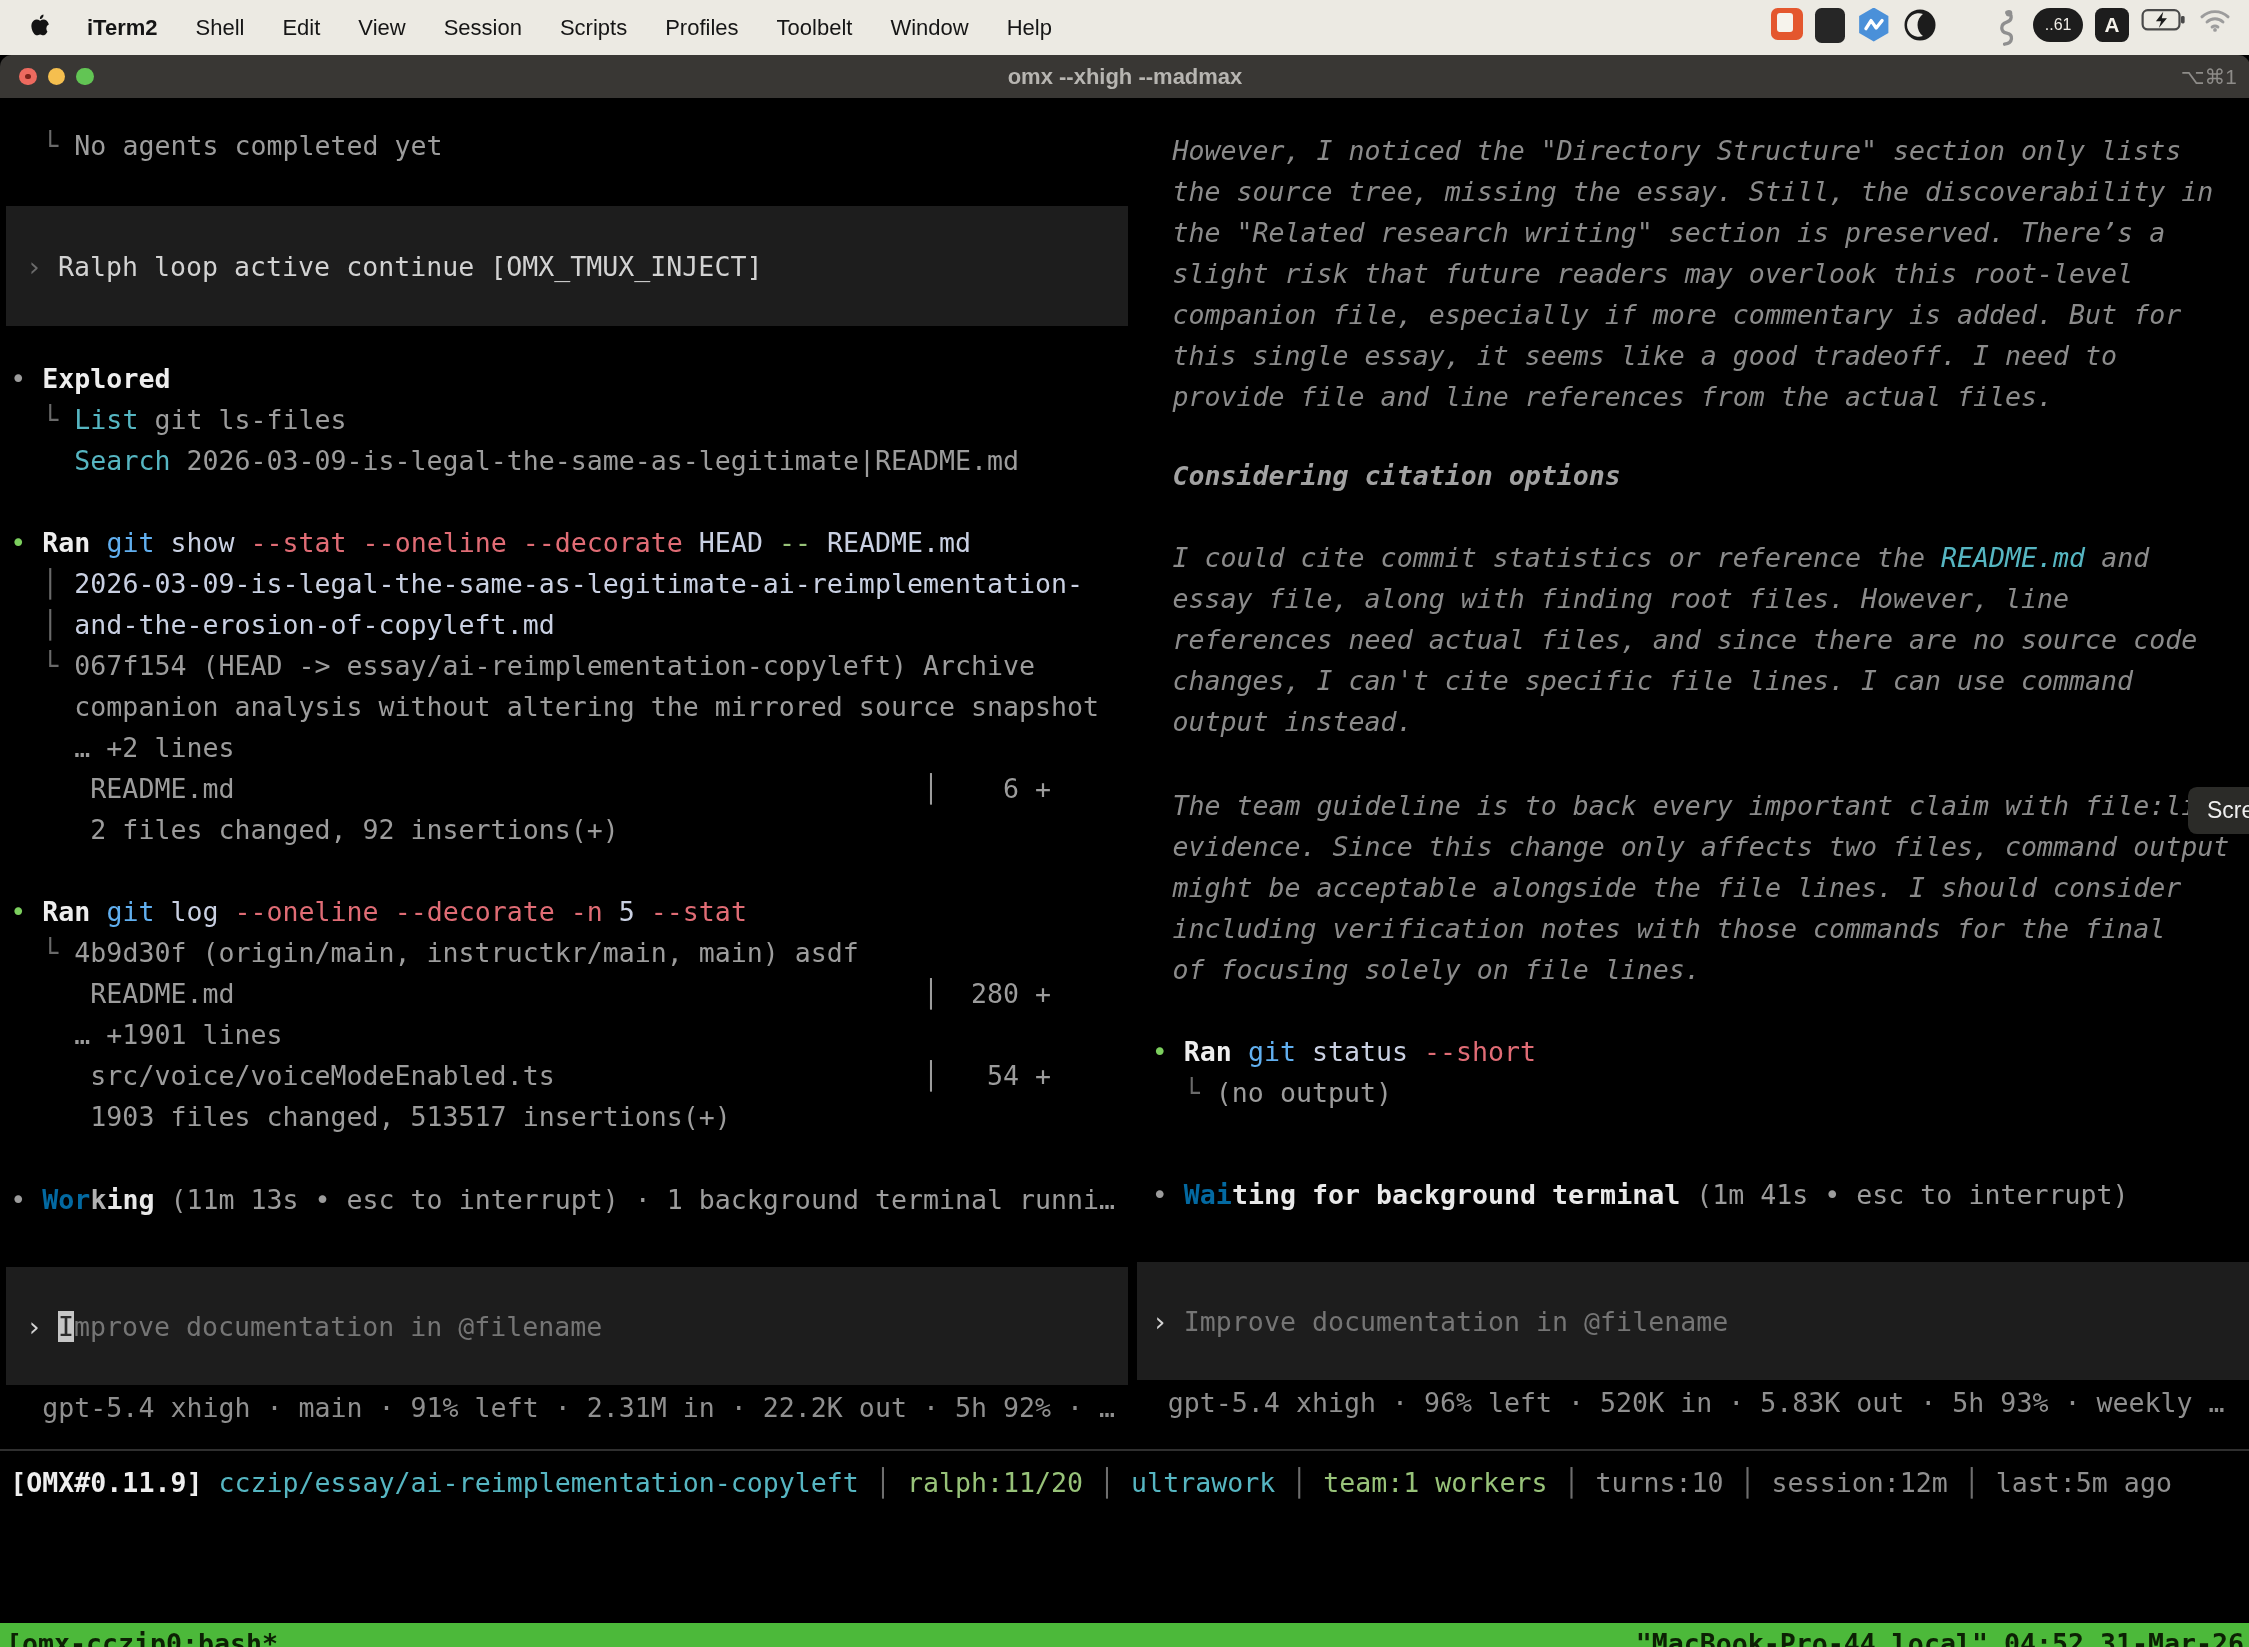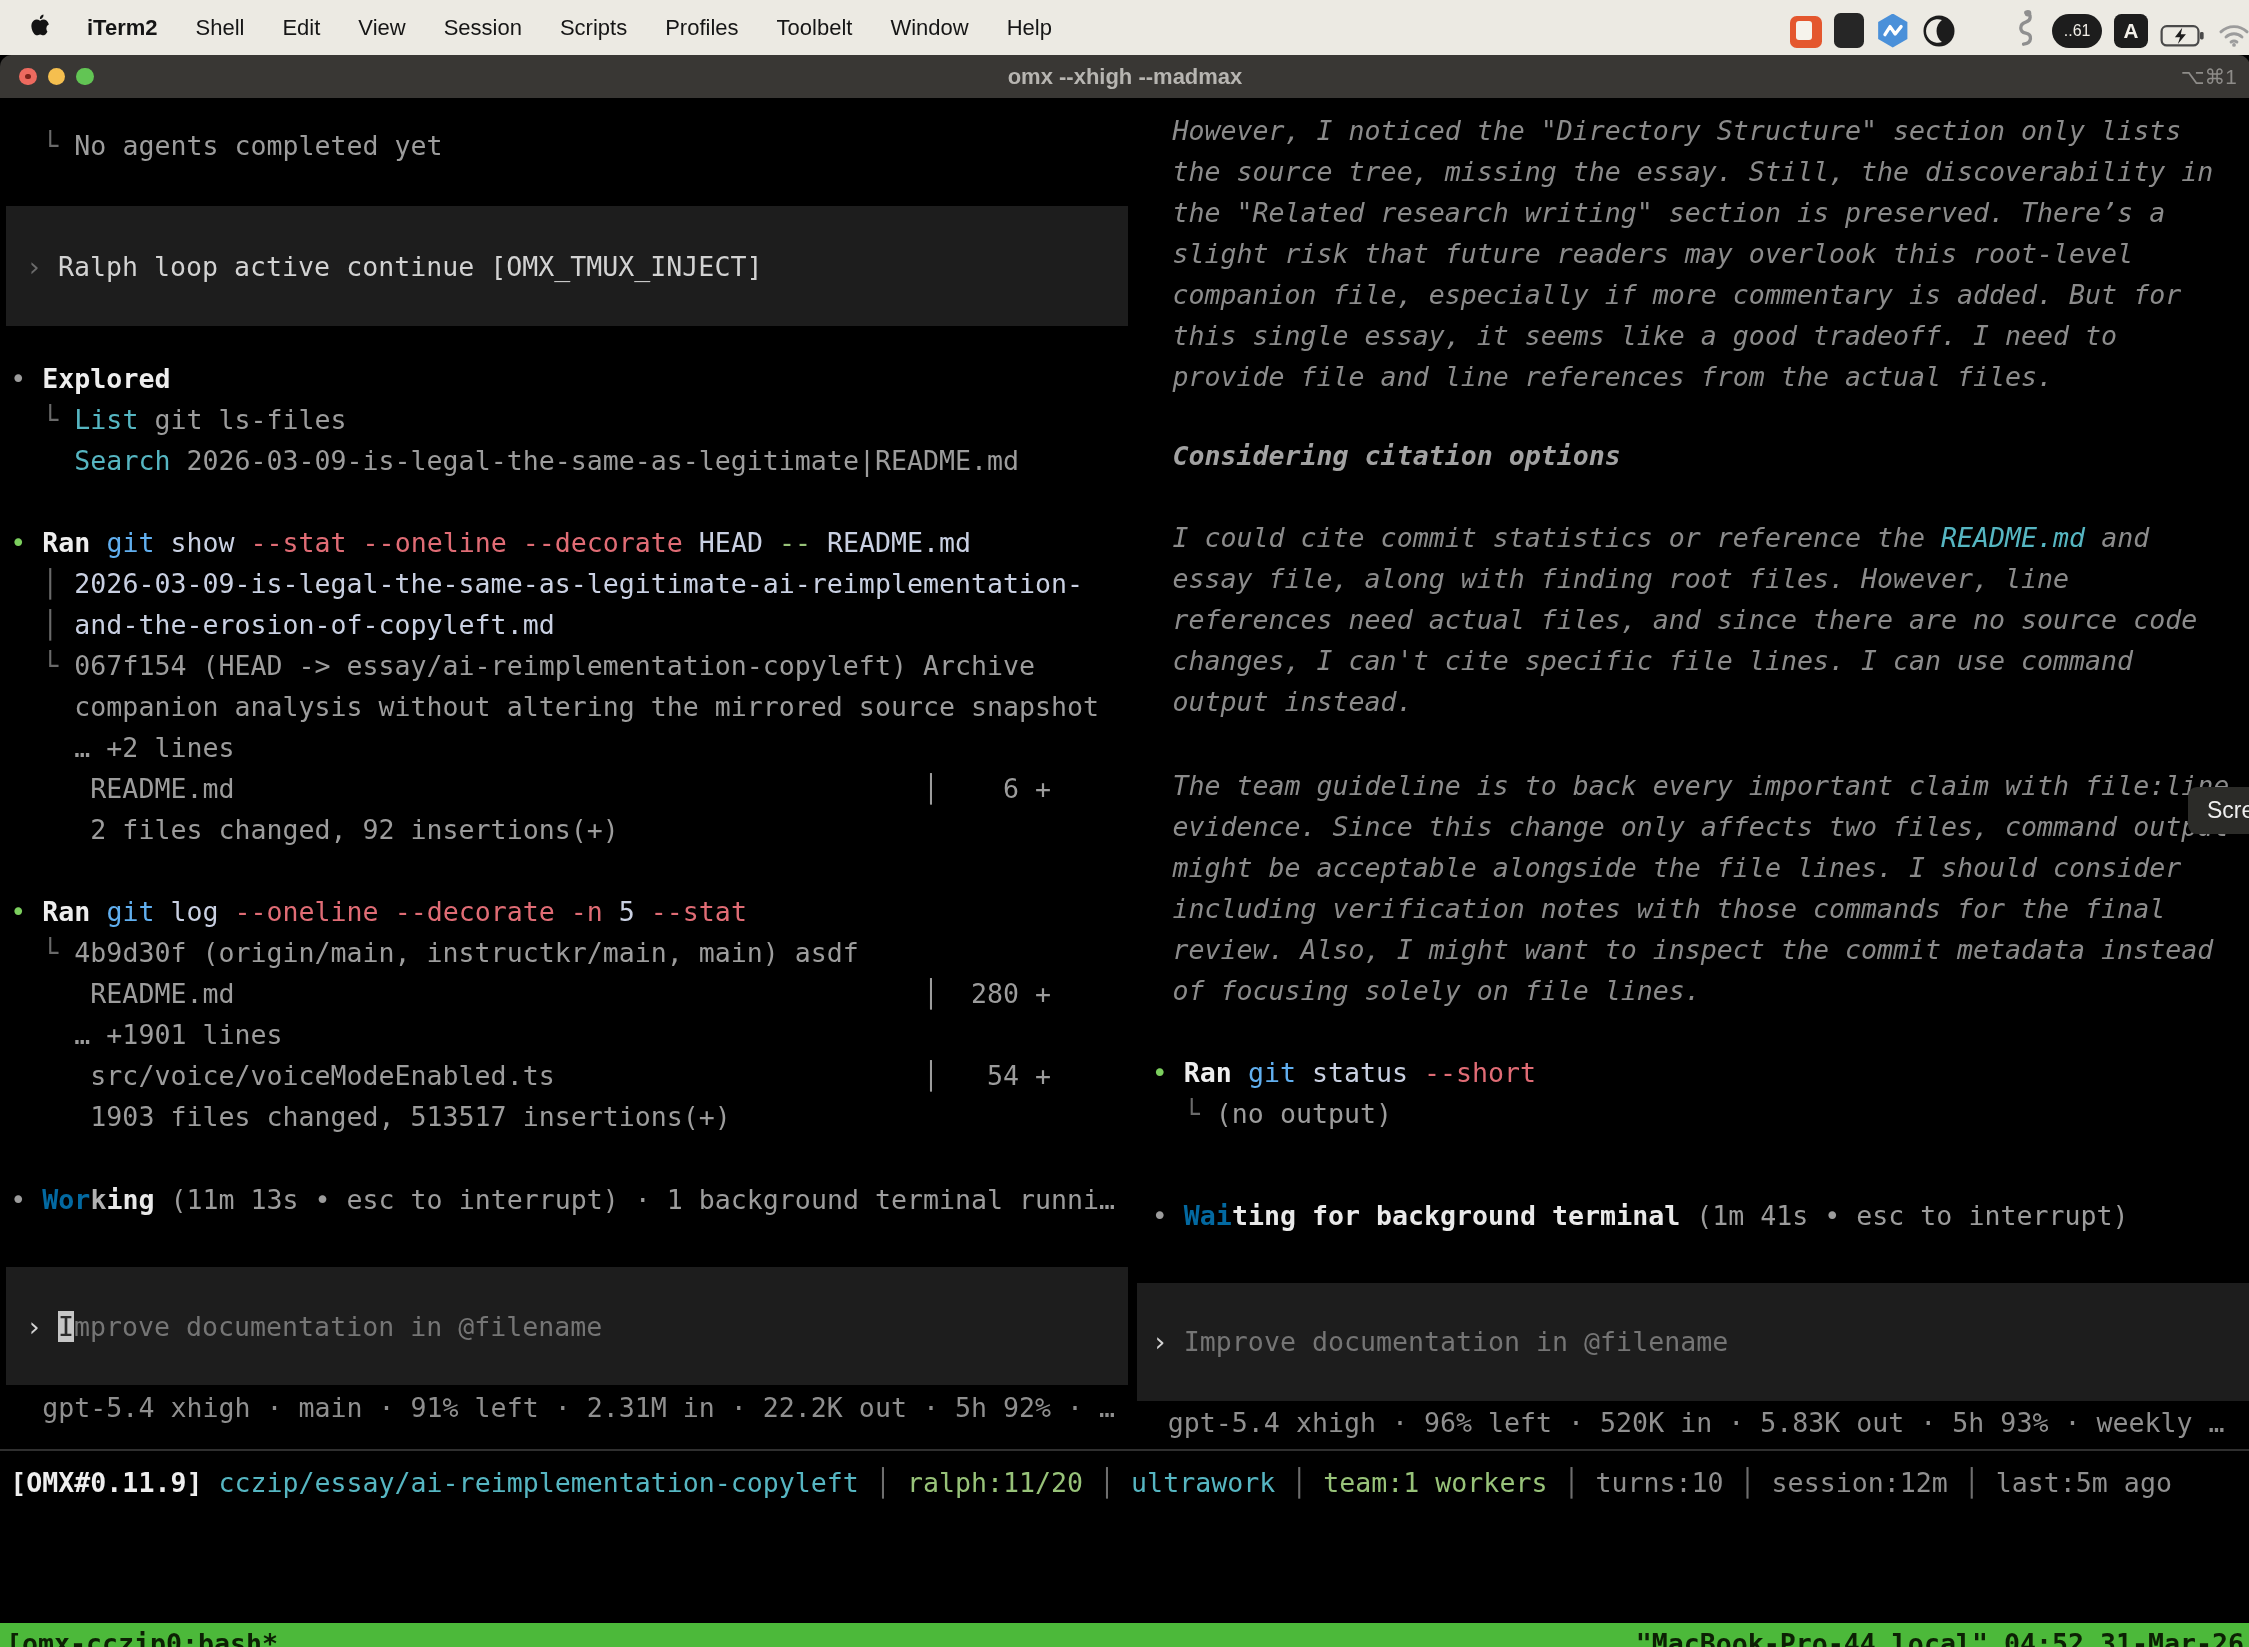--- a/index.html
+++ b/index.html
@@ -5,21 +5,21 @@
   html,body{margin:0;padding:0;width:2250px;height:1648px;background:#000;overflow:hidden;}
   body{font-family:"DejaVu Sans Mono",monospace;}
 
   
   .menubar{height:55px;background:#eceae3;display:flex;align-items:center;
     font-family:"Liberation Sans",sans-serif;font-size:22px;color:#161616;}
   .menubar .apple{margin-left:28px;display:flex;align-items:center;}
   .menu-items{display:flex;gap:38px;margin-left:34px;}
   .menu-item{white-space:nowrap;}
   .menu-item.app{font-weight:bold;}
-  .menu-status{margin-left:auto;display:flex;align-items:flex-end;gap:12px;}
+  .menu-status{margin-left:auto;display:flex;align-items:flex-start;gap:12px;padding-right:19px;}
   .mi{display:flex;align-items:center;justify-content:center;}
   .icon-chat{width:32px;height:32px;background:#e4572e;border-radius:6.6px;position:relative;}
   .icon-chat::after{content:"";position:absolute;left:5.9px;top:5.9px;width:16px;height:19px;background:#f6f3ec;border-radius:3px;}
   .icon-grid{width:29.5px;height:35px;background:#262626;border-radius:6.6px;display:grid;
     grid-template-columns:7.4px 7.4px;grid-template-rows:6.6px 6.6px 6.6px;gap:3px;align-content:center;justify-content:center;}
   .icon-grid i{background:#e9e6df;border-radius:1.5px;}
   .icon-hex{width:34px;height:34px;background:#4a90d9;border-radius:8.9px;
     clip-path:polygon(50% 0,93% 25%,93% 75%,50% 100%,7% 75%,7% 25%);display:flex;align-items:center;justify-content:center;}
   .icon-dots{display:grid;grid-template-columns:repeat(3,7.4px);grid-template-rows:repeat(3,7.4px);gap:4.4px;}
   .icon-dots i{border-radius:50%;}
@@ -219,21 +219,20 @@
         <div class="trow ind" style="margin-top: 38px;"><span class="s-gib">Considering citation options</span></div>
         <div class="trow ind" style="margin-top: 41px;"><span class="s-gi">I could cite commit statistics or reference the </span><span class="s-ti">README.md</span><span class="s-gi"> and</span></div>
         <div class="trow ind"><span class="s-gi">essay file, along with finding root files. However, line</span></div>
         <div class="trow ind"><span class="s-gi">references need actual files, and since there are no source code</span></div>
         <div class="trow ind"><span class="s-gi">changes, I can't cite specific file lines. I can use command</span></div>
         <div class="trow ind"><span class="s-gi">output instead.</span></div>
         <div class="trow ind" style="margin-top: 43px;"><span class="s-gi">The team guideline is to back every important claim with file:line</span></div>
         <div class="trow ind"><span class="s-gi">evidence. Since this change only affects two files, command output</span></div>
         <div class="trow ind"><span class="s-gi">might be acceptable alongside the file lines. I should consider</span></div>
         <div class="trow ind"><span class="s-gi">including verification notes with those commands for the final</span></div>
-        <div class="trow ind"><span class="s-gi">review. Also, I might want to inspect the commit metadata instead</span></div>
         <div class="trow ind"><span class="s-gi">of focusing solely on file lines.</span></div>
         <div class="trow" style="margin-top: 41px;"><span class="s-gb">• </span><span class="s-w">Ran</span><span class="s-g"> </span><span class="s-blu">git</span><span class="s-lav"> status </span><span class="s-red">--short</span></div>
         <div class="trow"><span class="s-dim">  └ </span><span class="s-g">(no output)</span></div>
         <div class="trow" style="margin-top: 61px;"><span class="s-g">• </span><span class="s-sh1">Wai</span><span class="s-sh2">ting for background terminal</span><span class="s-g"> </span><span class="s-g">(1m 41s • esc to interrupt)</span></div>
       </div>
     <div class="hlbox promptbox">
       <div>
           <div class="trow"><span class="s-g2">› </span><span class="s-ph">Improve documentation in @filename</span></div>
         </div>
     </div>

